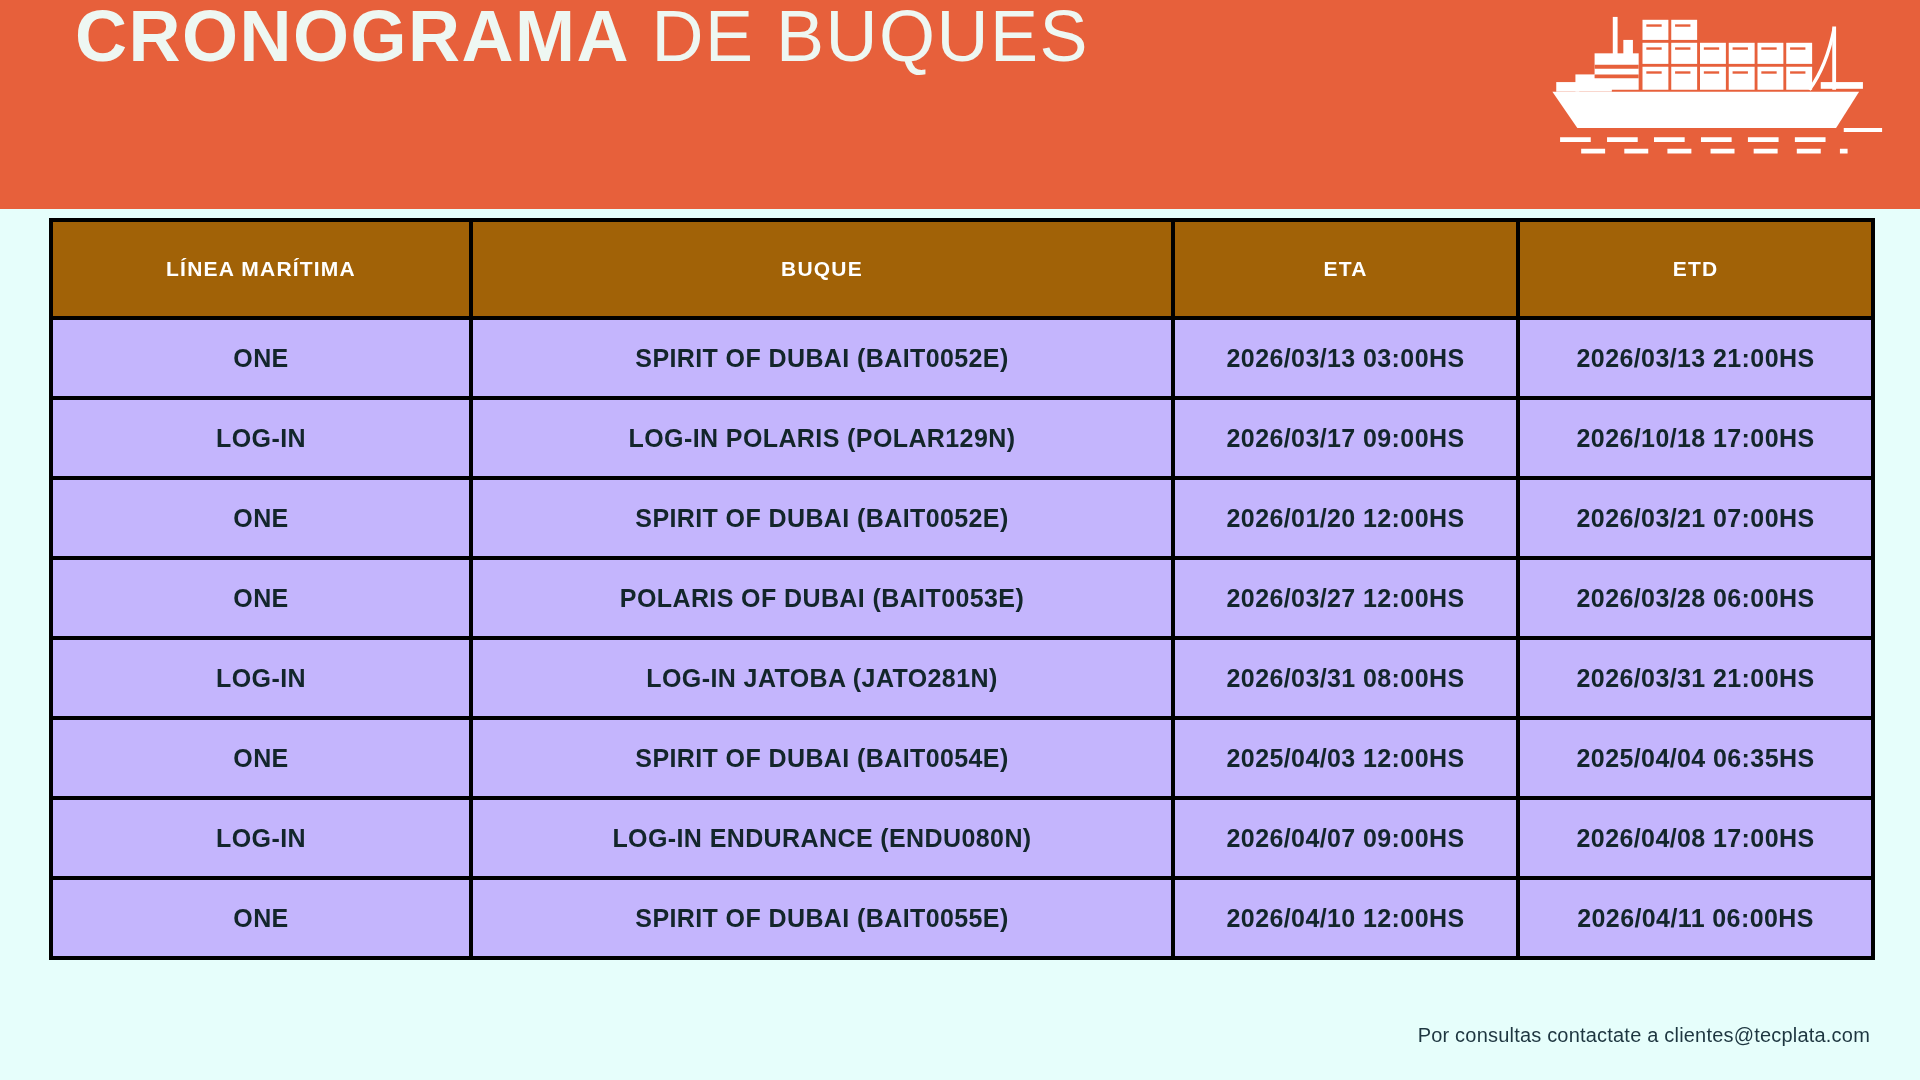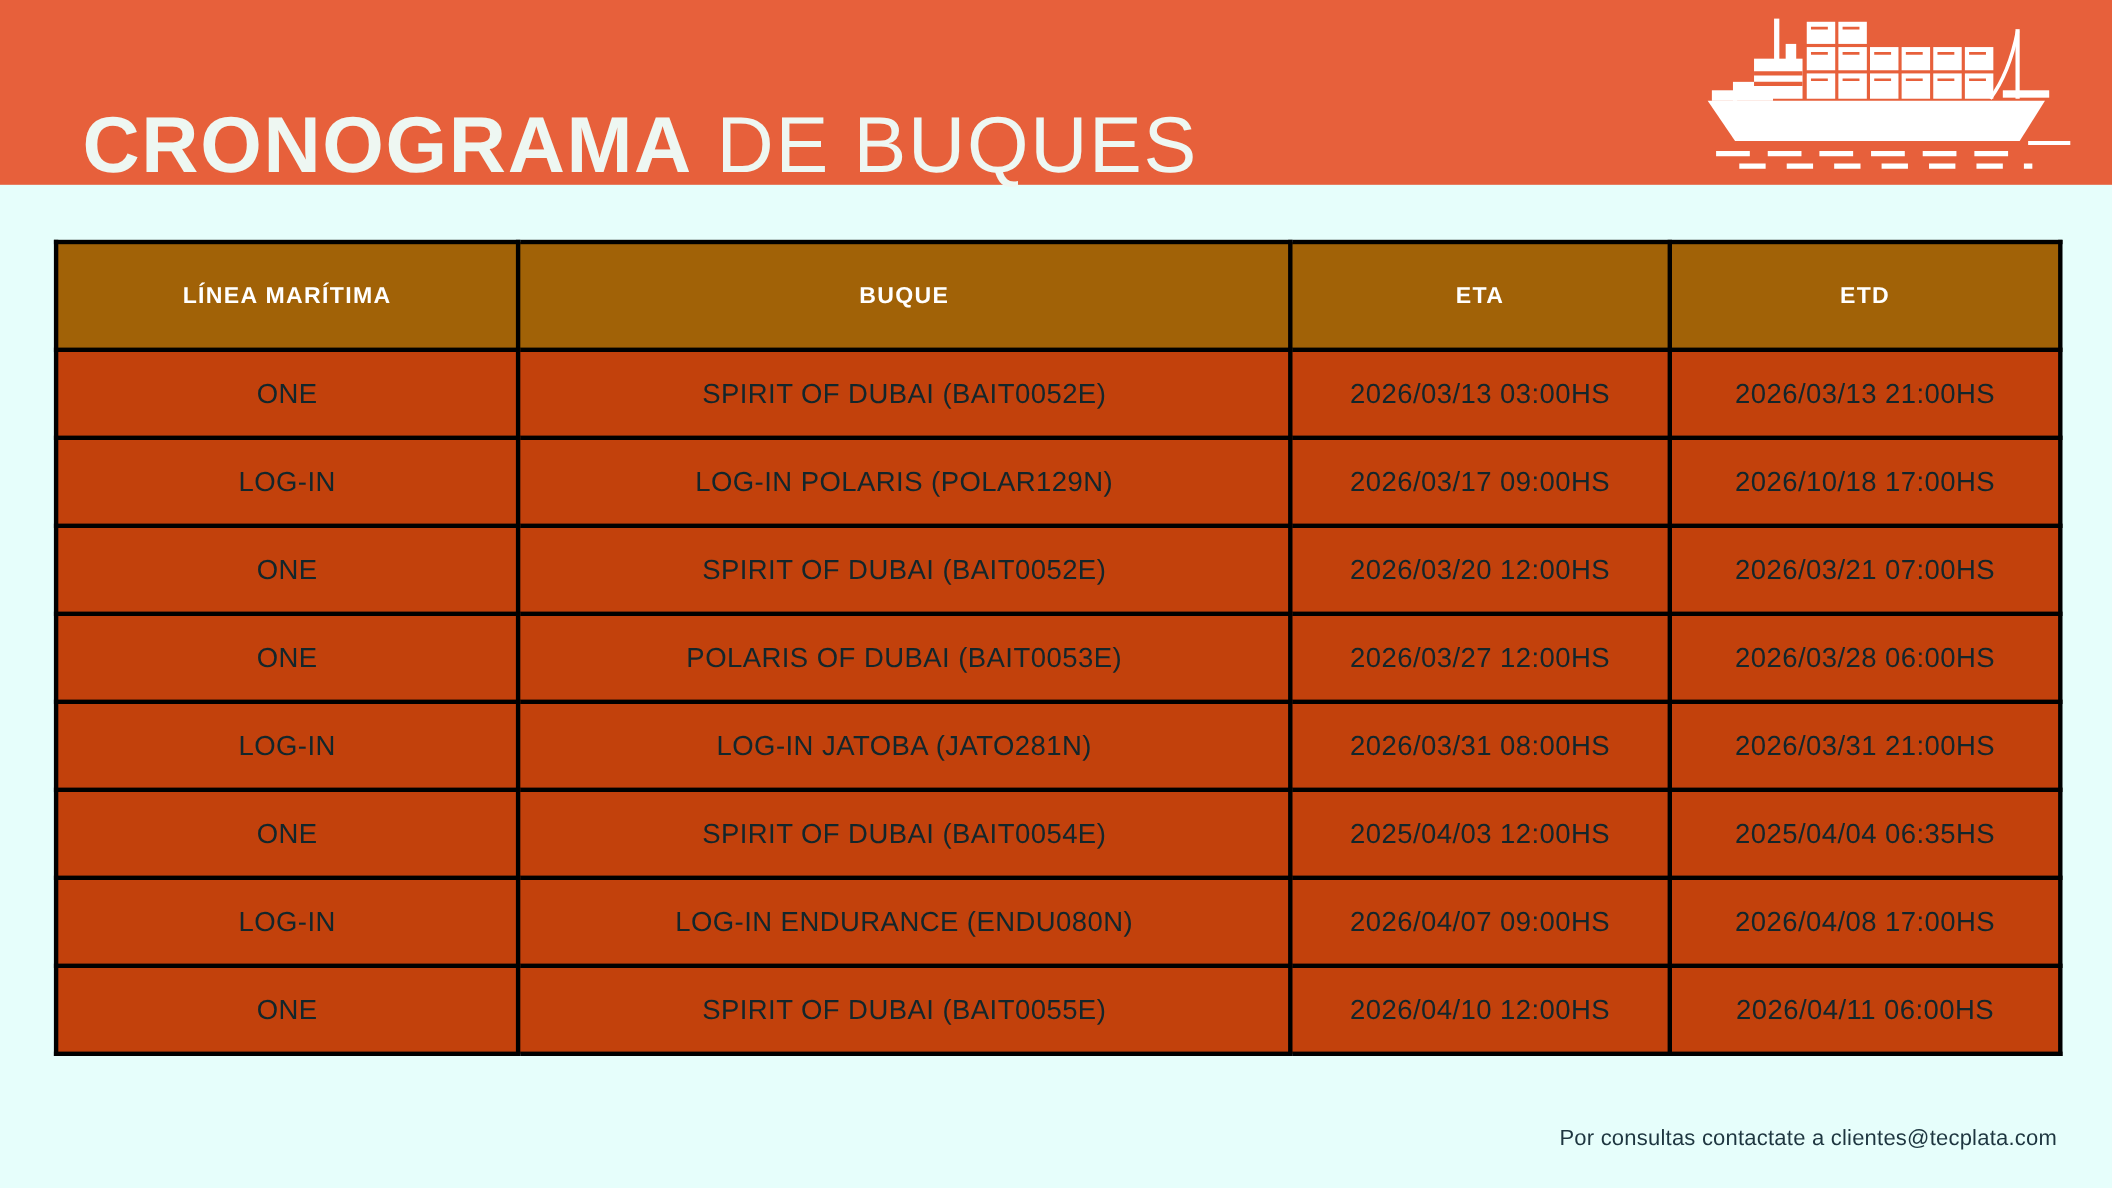--- a/index.html
+++ b/index.html
@@ -15,24 +15,24 @@
     position: relative;
     width: 1920px;
     height: 1080px;
     background: #E6FEFB;
   }
   
   .banner {
     position: absolute;
     top: 0; left: 0;
     width: 1920px;
-    height: 168px;
+    height: 209px;
     background: #E7603B;
     display: flex;
-    align-items: flex-end;
+    align-items: flex-start;
   }
   .banner-title {
     margin-left: 75px;
     font-size: 72px;
     color: #EEF7F2;
     letter-spacing: 1.5px;
     white-space: nowrap;
     line-height: 1;
   }
   .banner-title .t-bold { font-weight: 700; }
@@ -62,24 +62,24 @@
   table.schedule th {
     height: 94px;
     background: #a16207;
     color: #FFFFFF;
     font-size: 21px;
     font-weight: 700;
     letter-spacing: 1.2px;
   }
   table.schedule td {
     height: 76px;
-    background: #c2410c;
+    background: #c4b5fd;
     color: #13262B;
     font-size: 25px;
-    font-weight: 400;
+    font-weight: 700;
     letter-spacing: 0.4px;
   }
   
   .footer-note {
     position: absolute;
     right: 50px;
     top: 1024px;
     font-size: 20px;
     color: #1E3640;
     letter-spacing: 0.2px;
@@ -184,21 +184,21 @@
       </tr>
       <tr>
         <td>LOG-IN</td>
         <td>LOG-IN POLARIS (POLAR129N)</td>
         <td>2026/03/17 09:00HS</td>
         <td>2026/10/18 17:00HS</td>
       </tr>
       <tr>
         <td>ONE</td>
         <td>SPIRIT OF DUBAI (BAIT0052E)</td>
-        <td>2026/03/20 12:00HS</td>
+        <td>2026/01/20 12:00HS</td>
         <td>2026/03/21 07:00HS</td>
       </tr>
       <tr>
         <td>ONE</td>
         <td>POLARIS OF DUBAI (BAIT0053E)</td>
         <td>2026/03/27 12:00HS</td>
         <td>2026/03/28 06:00HS</td>
       </tr>
       <tr>
         <td>LOG-IN</td>

